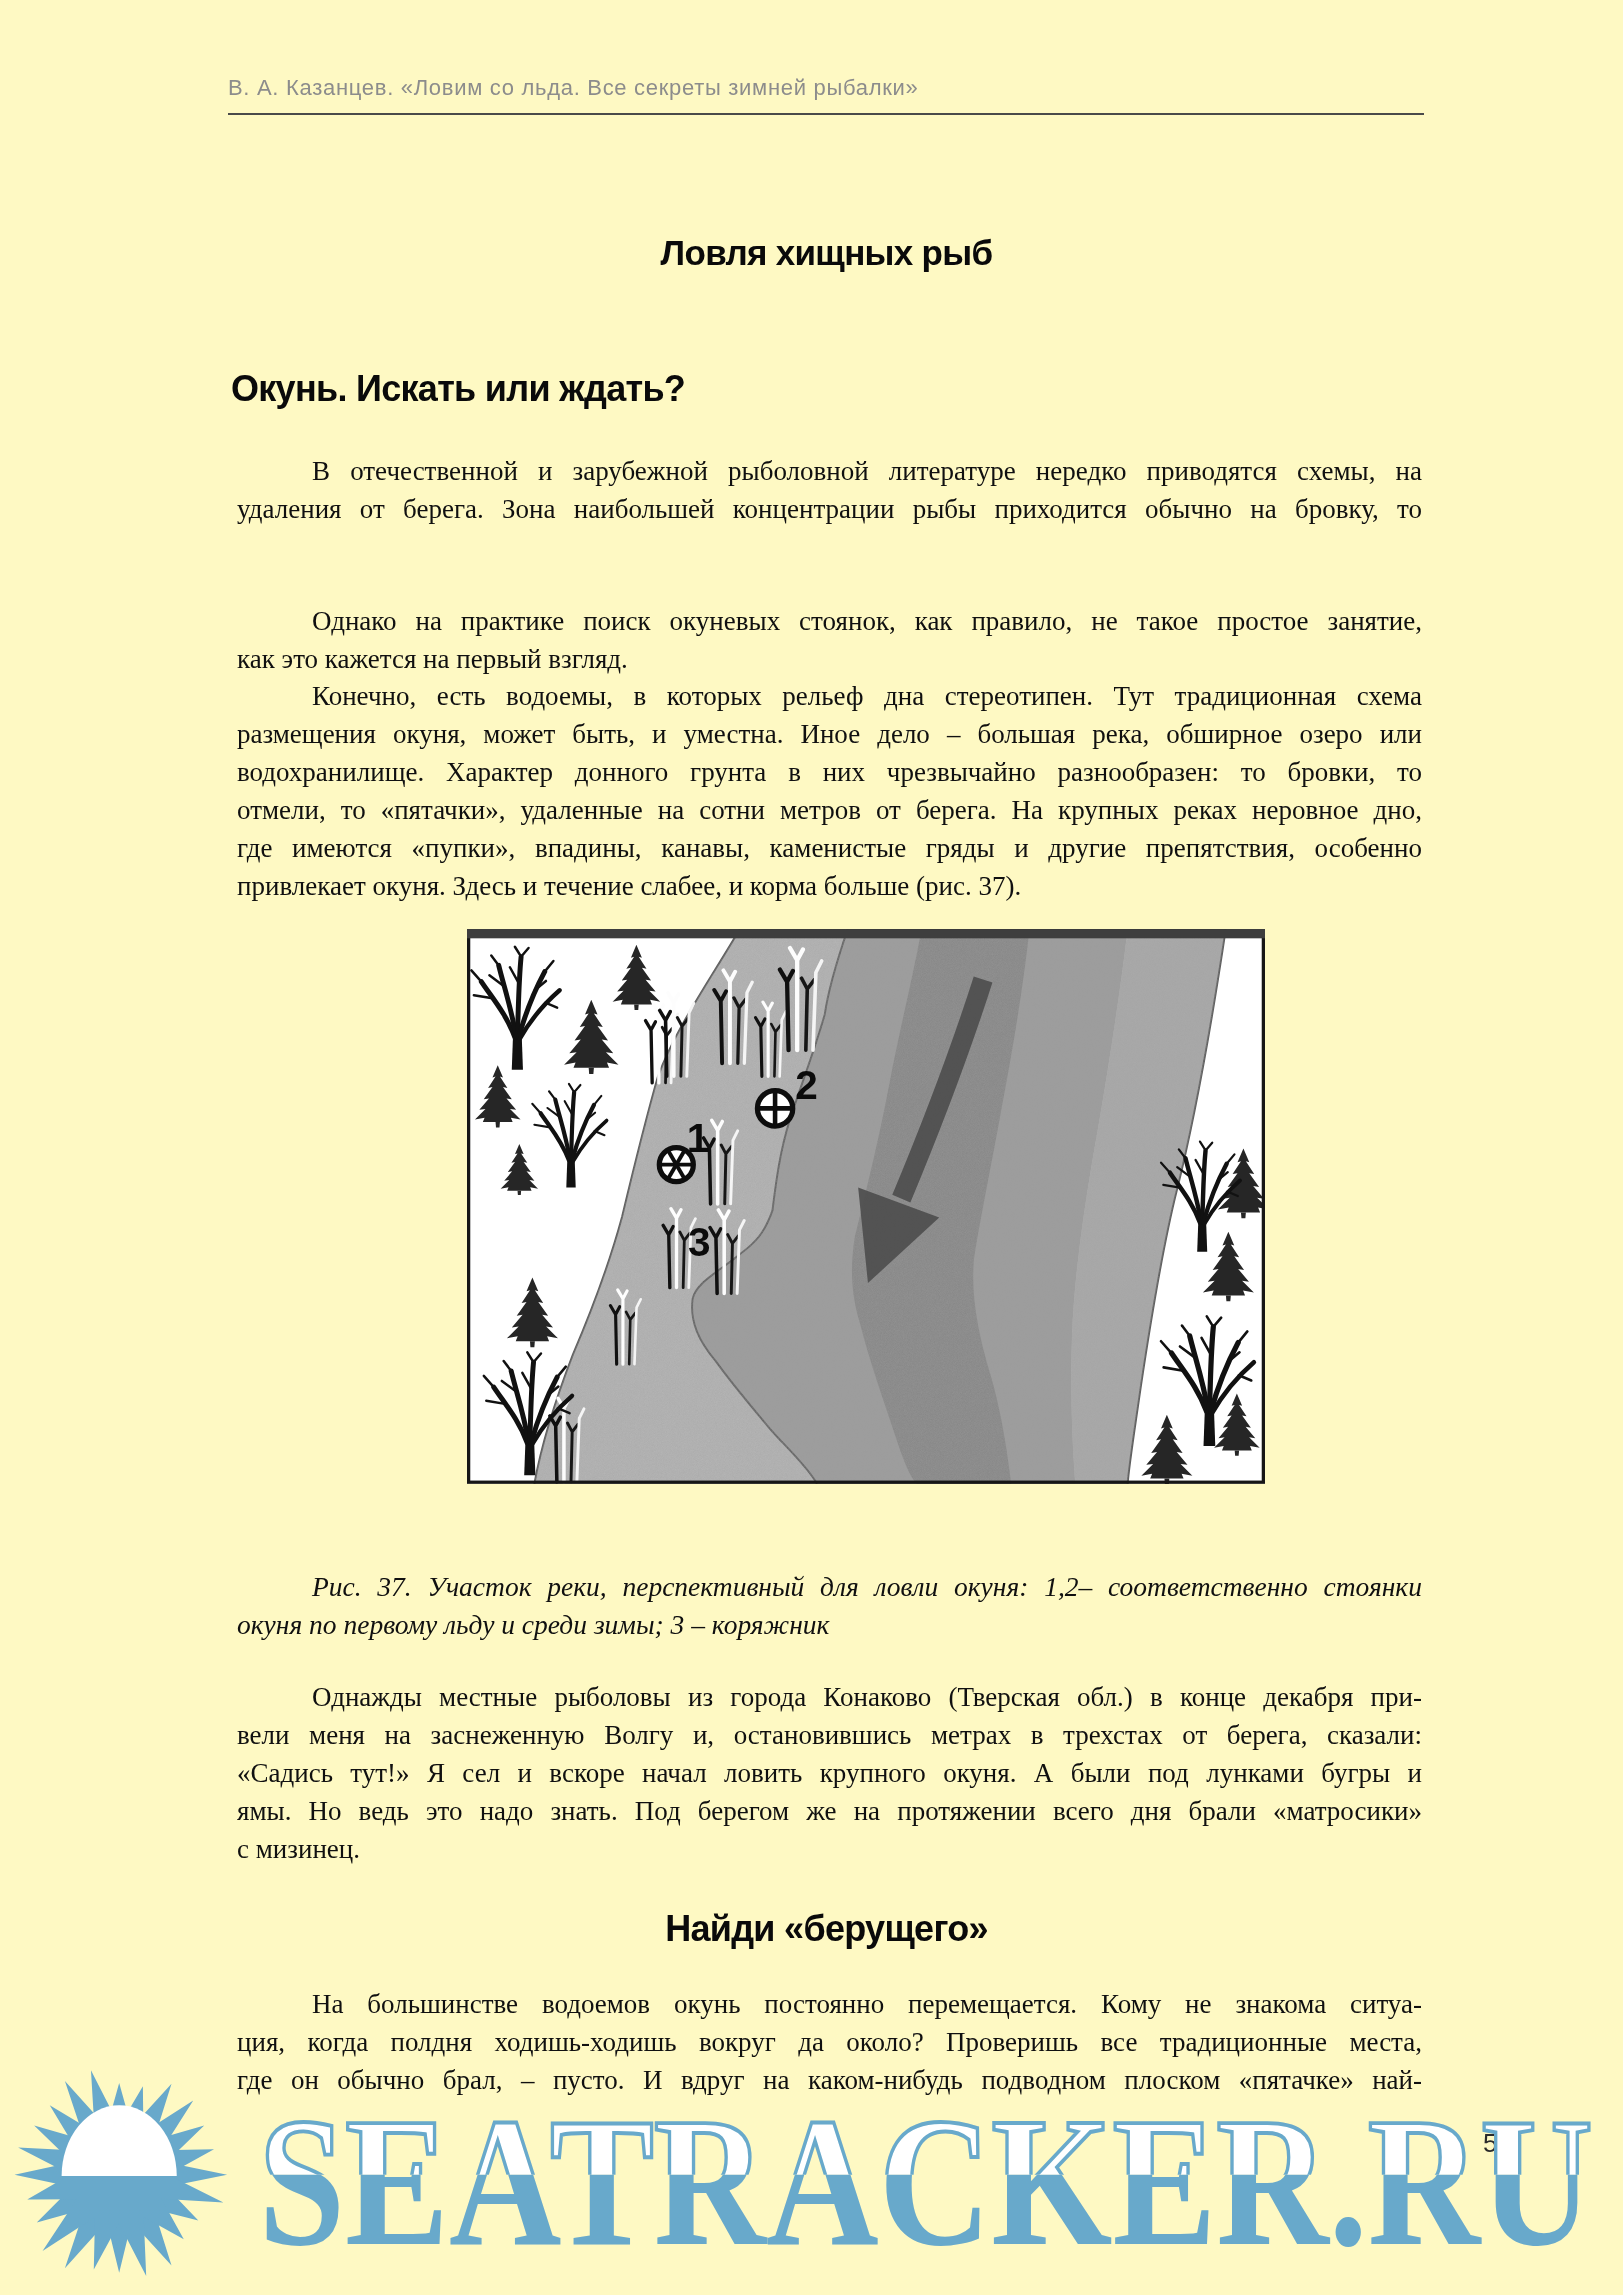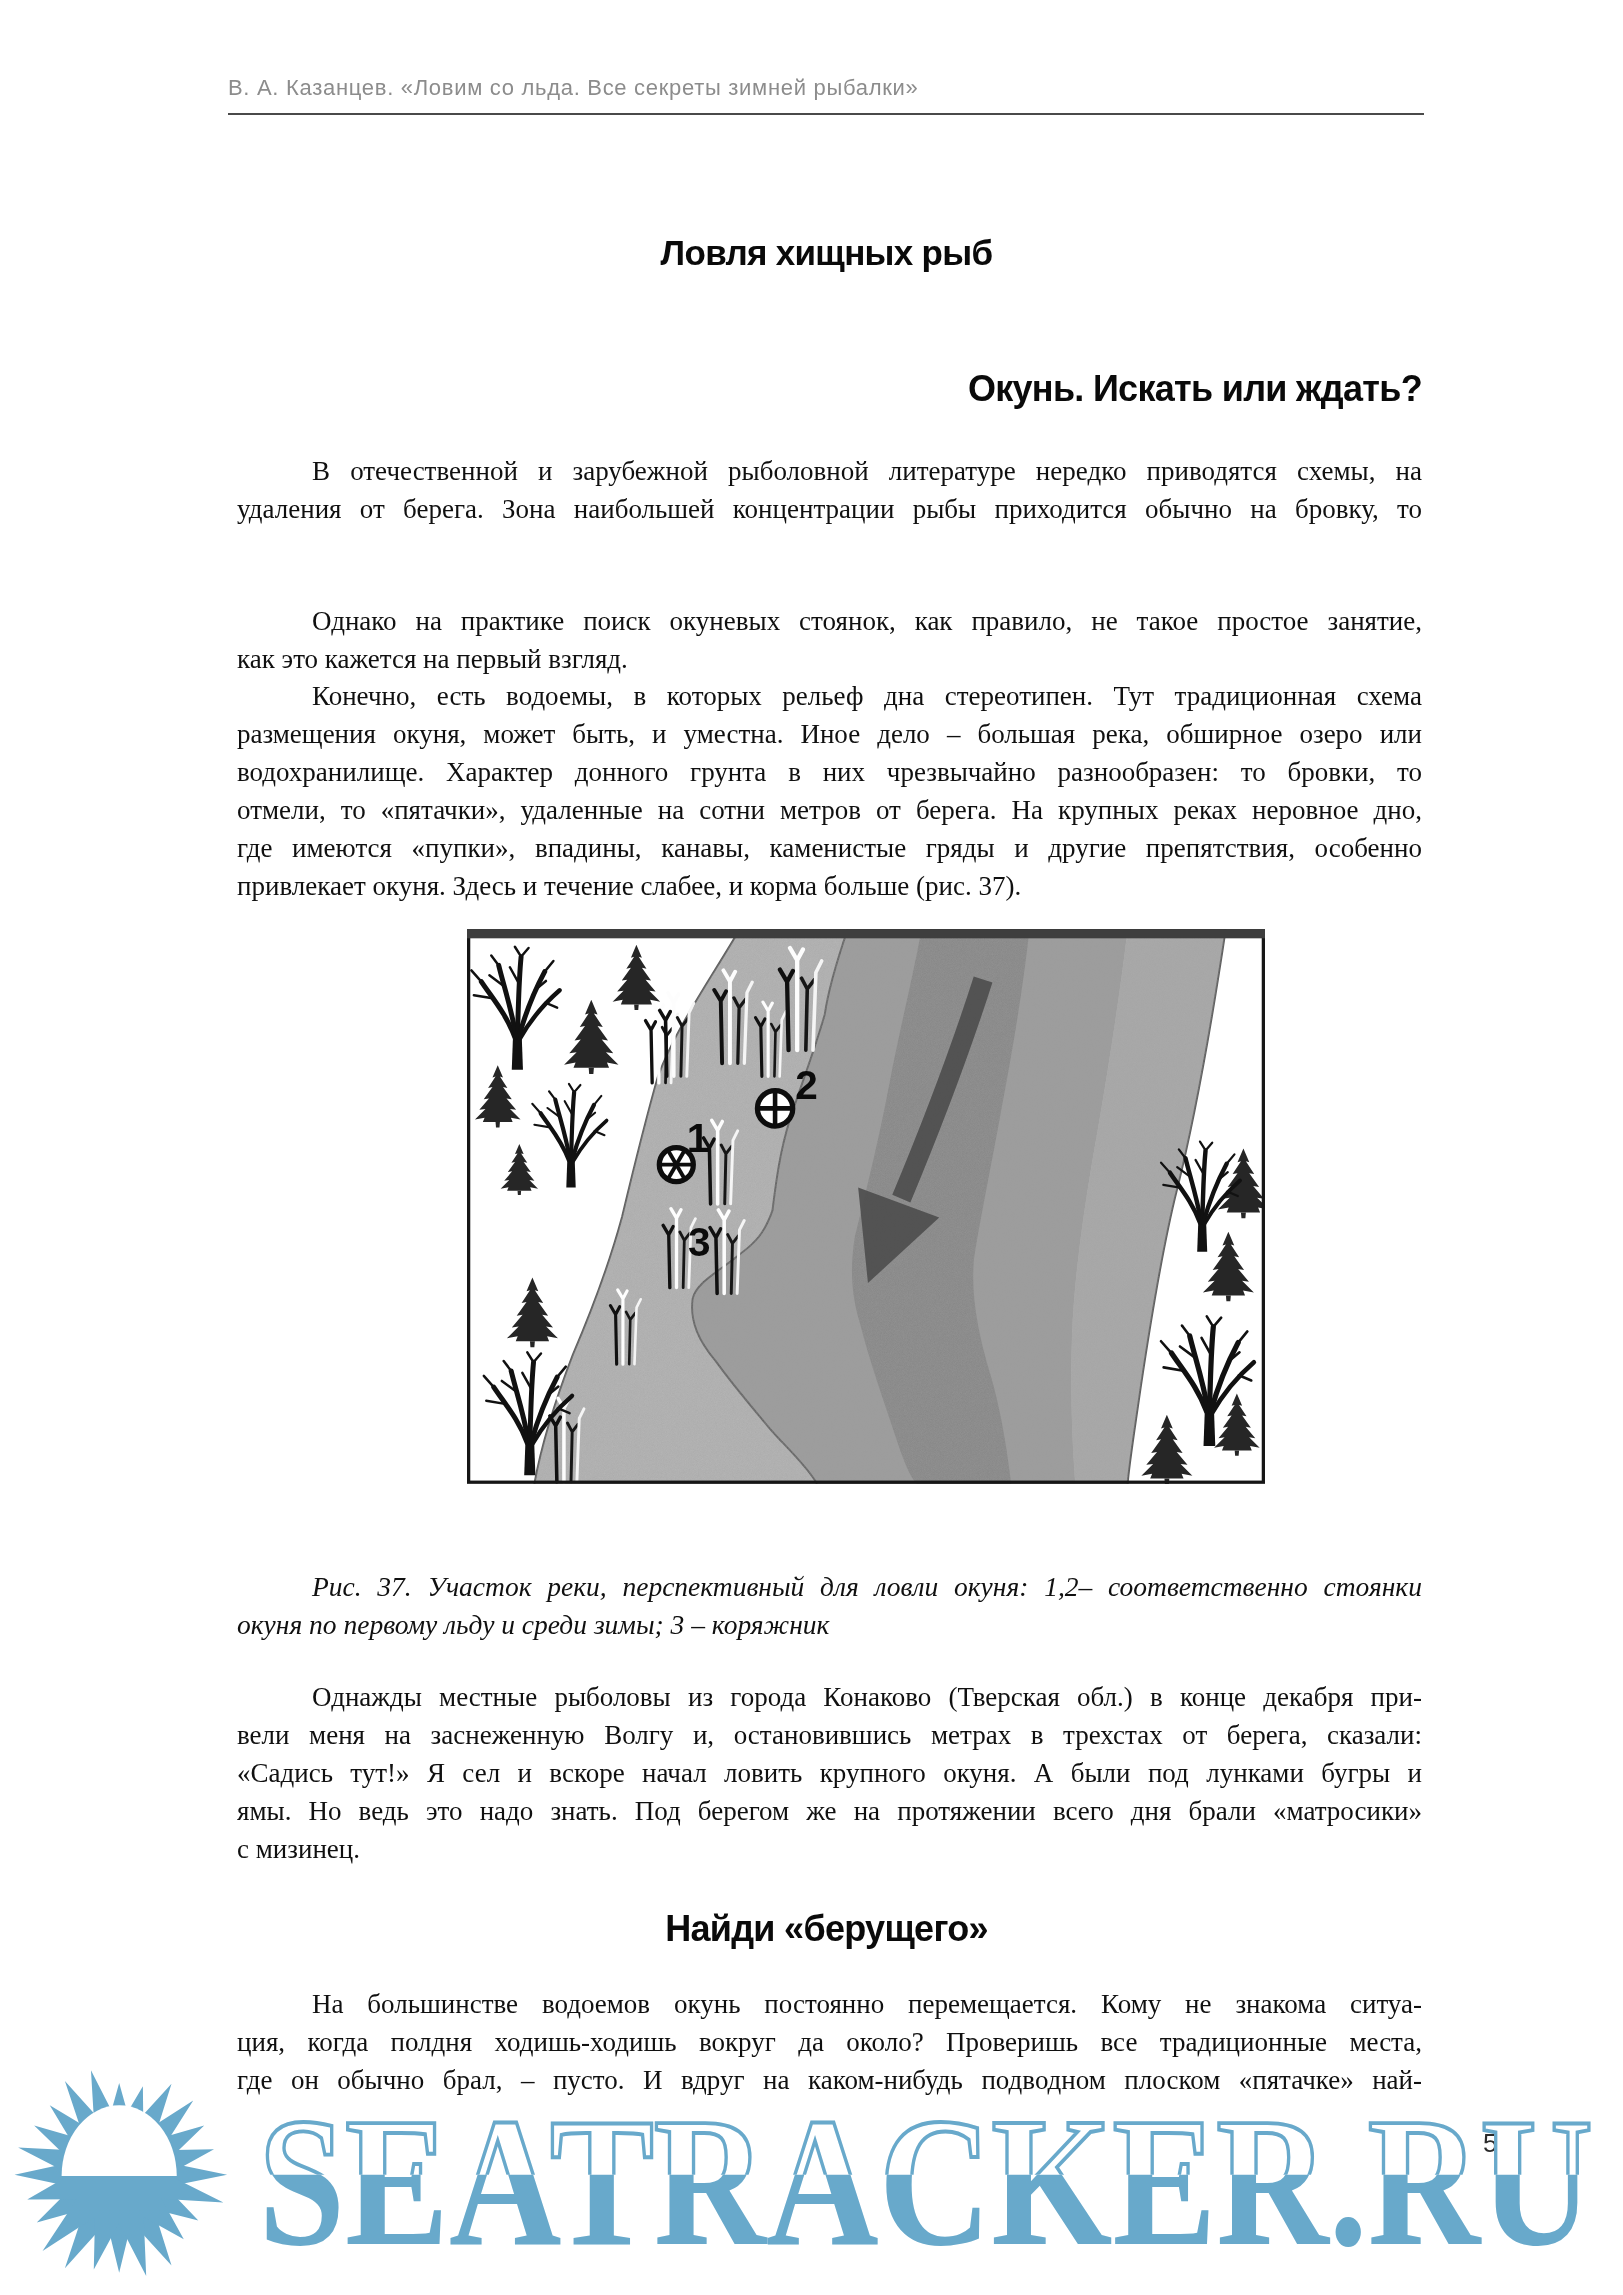--- a/index.html
+++ b/index.html
@@ -1,32 +1,32 @@
 <!DOCTYPE html>
 <html style="font-size:10.5px"><head>
 <meta charset="utf-8">
 <style>
   html,body{margin:0;padding:0;background:#e8e8e8;}
   .page{
-    position:relative;width:1623px;height:2295px;background:#ffffff;
+    position:relative;width:1623px;height:2295px;background:#fef9c3;
     font-family:"Liberation Serif", serif;overflow:hidden;margin:0 auto;
   }
   .hdr{
     position:absolute;left:228px;top:75px;width:1196px;
     font-family:"Liberation Sans", sans-serif;font-size:22px;color:#8c8c8c;
     letter-spacing:0.7px;white-space:nowrap;
   }
   .hdr-rule{position:absolute;left:228px;top:113px;width:1196px;height:2px;background:#4a4a4a;}
   .chapter{
     position:absolute;left:231px;top:233px;width:1191px;text-align:center;
     font-family:"Liberation Sans", sans-serif;font-weight:bold;font-size:35px;color:#0a0a0a;
     letter-spacing:-0.7px;
   }
   .sect{
-    position:absolute;left:231px;top:368px;width:1191px;text-align:right;
+    position:absolute;left:231px;top:368px;width:1191px;text-align:left;
     font-family:"Liberation Sans", sans-serif;font-weight:bold;font-size:36px;color:#0a0a0a;
     letter-spacing:-0.7px;
   }
   .subhead{
     position:absolute;left:231px;top:1908px;width:1191px;text-align:center;
     font-family:"Liberation Sans", sans-serif;font-weight:bold;font-size:36px;color:#0a0a0a;
     letter-spacing:-0.7px;
   }
   .para{position:absolute;left:231px;width:1191px;color:#101010;}
   .ln{

